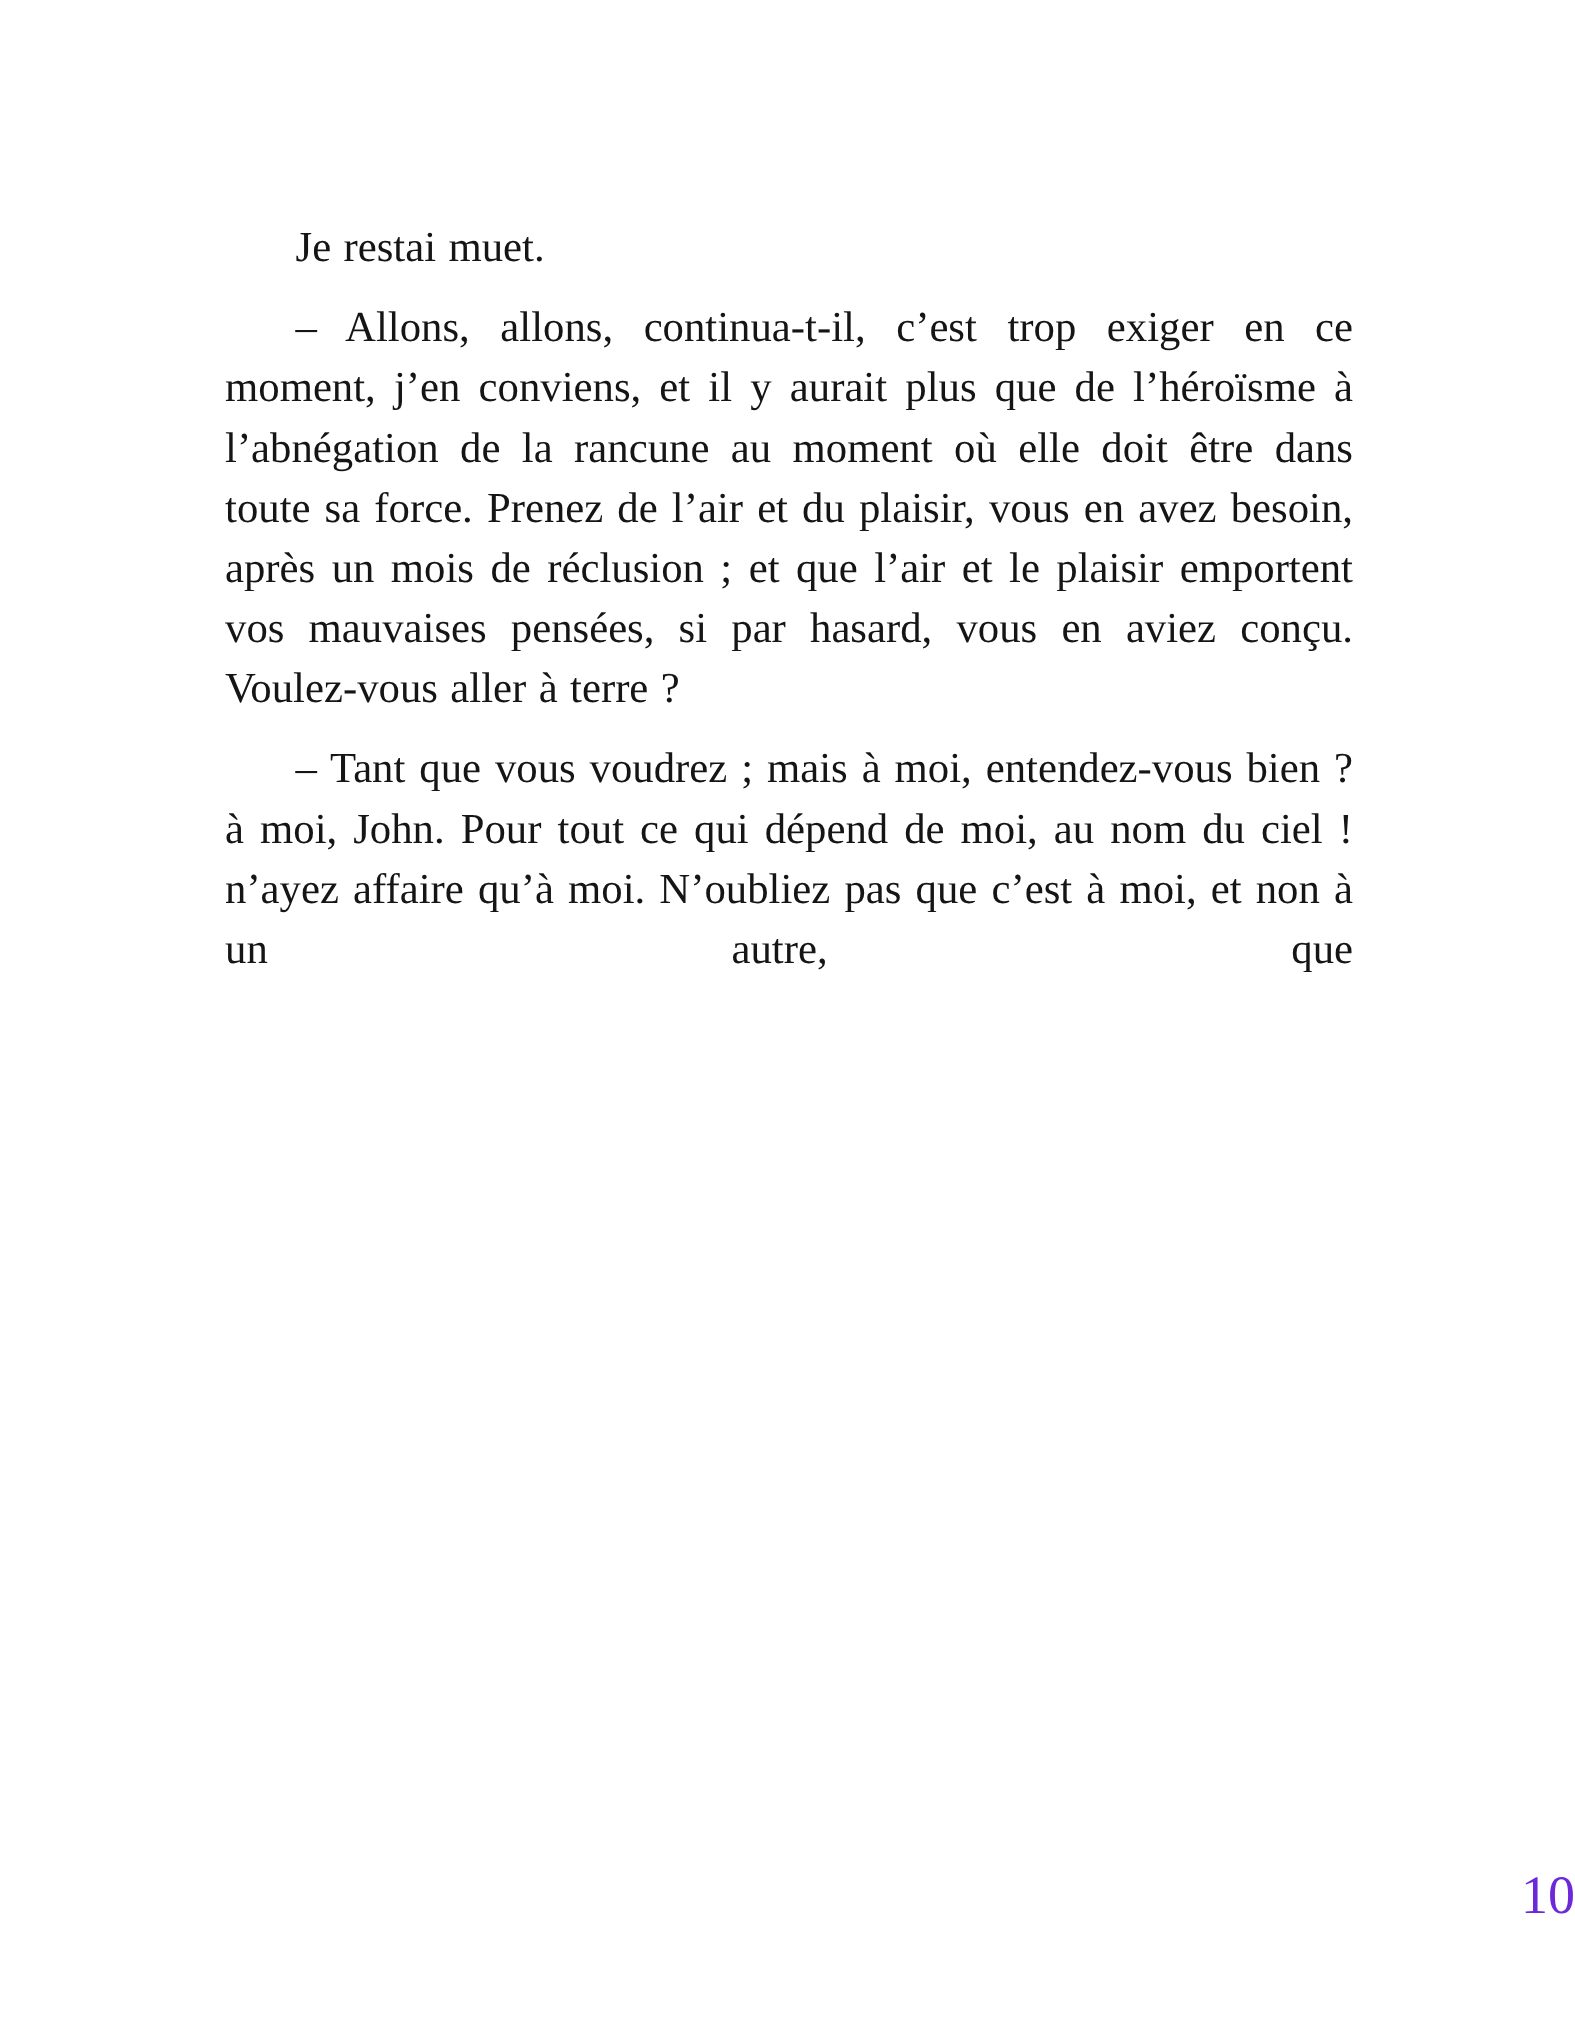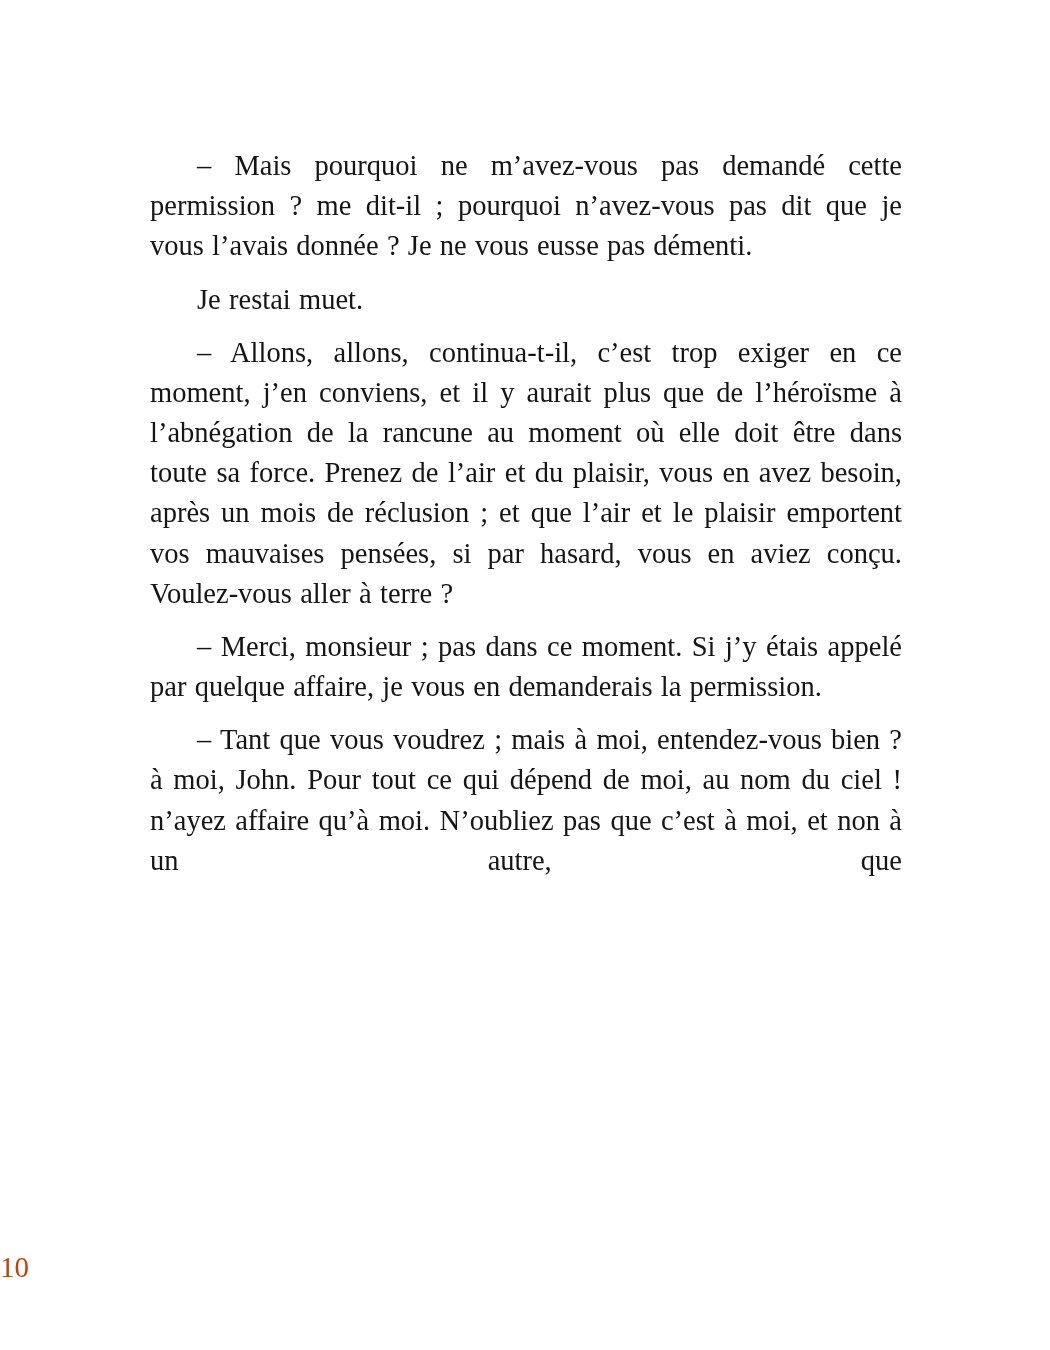--- a/index.html
+++ b/index.html
@@ -35,30 +35,28 @@
     word-spacing: 0.04em;
   }
   .text-block p.continues {
     text-align-last: justify;
   }
   .page-number {
     position: absolute;
     left: 0;
     width: 100%;
     bottom: 66px;
-    text-align: left;
-    font-size: 29px;
-    color: #c2410c;
+    text-align: right;
+    font-size: 36px;
+    color: #6d28d9;
   }
 </style>
 </head>
 <body>
 
 <div class="page">
   <div class="text-block">
-    <p>– Mais pourquoi ne m’avez-vous pas demandé cette permission&nbsp;? me dit-il&nbsp;; pourquoi n’avez-vous pas dit que je vous l’avais donnée&nbsp;? Je ne vous eusse pas démenti.</p>
     <p>Je restai muet.</p>
     <p>– Allons, allons, continua-t-il, c’est trop exiger en ce moment, j’en conviens, et il y aurait plus que de l’héroïsme à l’abnégation de la rancune au moment où elle doit être dans toute sa force. Prenez de l’air et du plaisir, vous en avez besoin, après un mois de réclusion&nbsp;; et que l’air et le plaisir emportent vos mauvaises pensées, si par hasard, vous en aviez conçu. Voulez-vous aller à terre&nbsp;?</p>
-    <p>– Merci, monsieur&nbsp;; pas dans ce moment. Si j’y étais appelé par quelque affaire, je vous en demanderais la permission.</p>
     <p class="continues">– Tant que vous voudrez&nbsp;; mais à moi, entendez-vous bien&nbsp;? à moi, John. Pour tout ce qui dépend de moi, au nom du ciel&nbsp;! n’ayez affaire qu’à moi. N’oubliez pas que c’est à moi, et non à un autre, que</p>
   </div>
   <div class="page-number">10</div>
 </div>
 
 </body></html>

